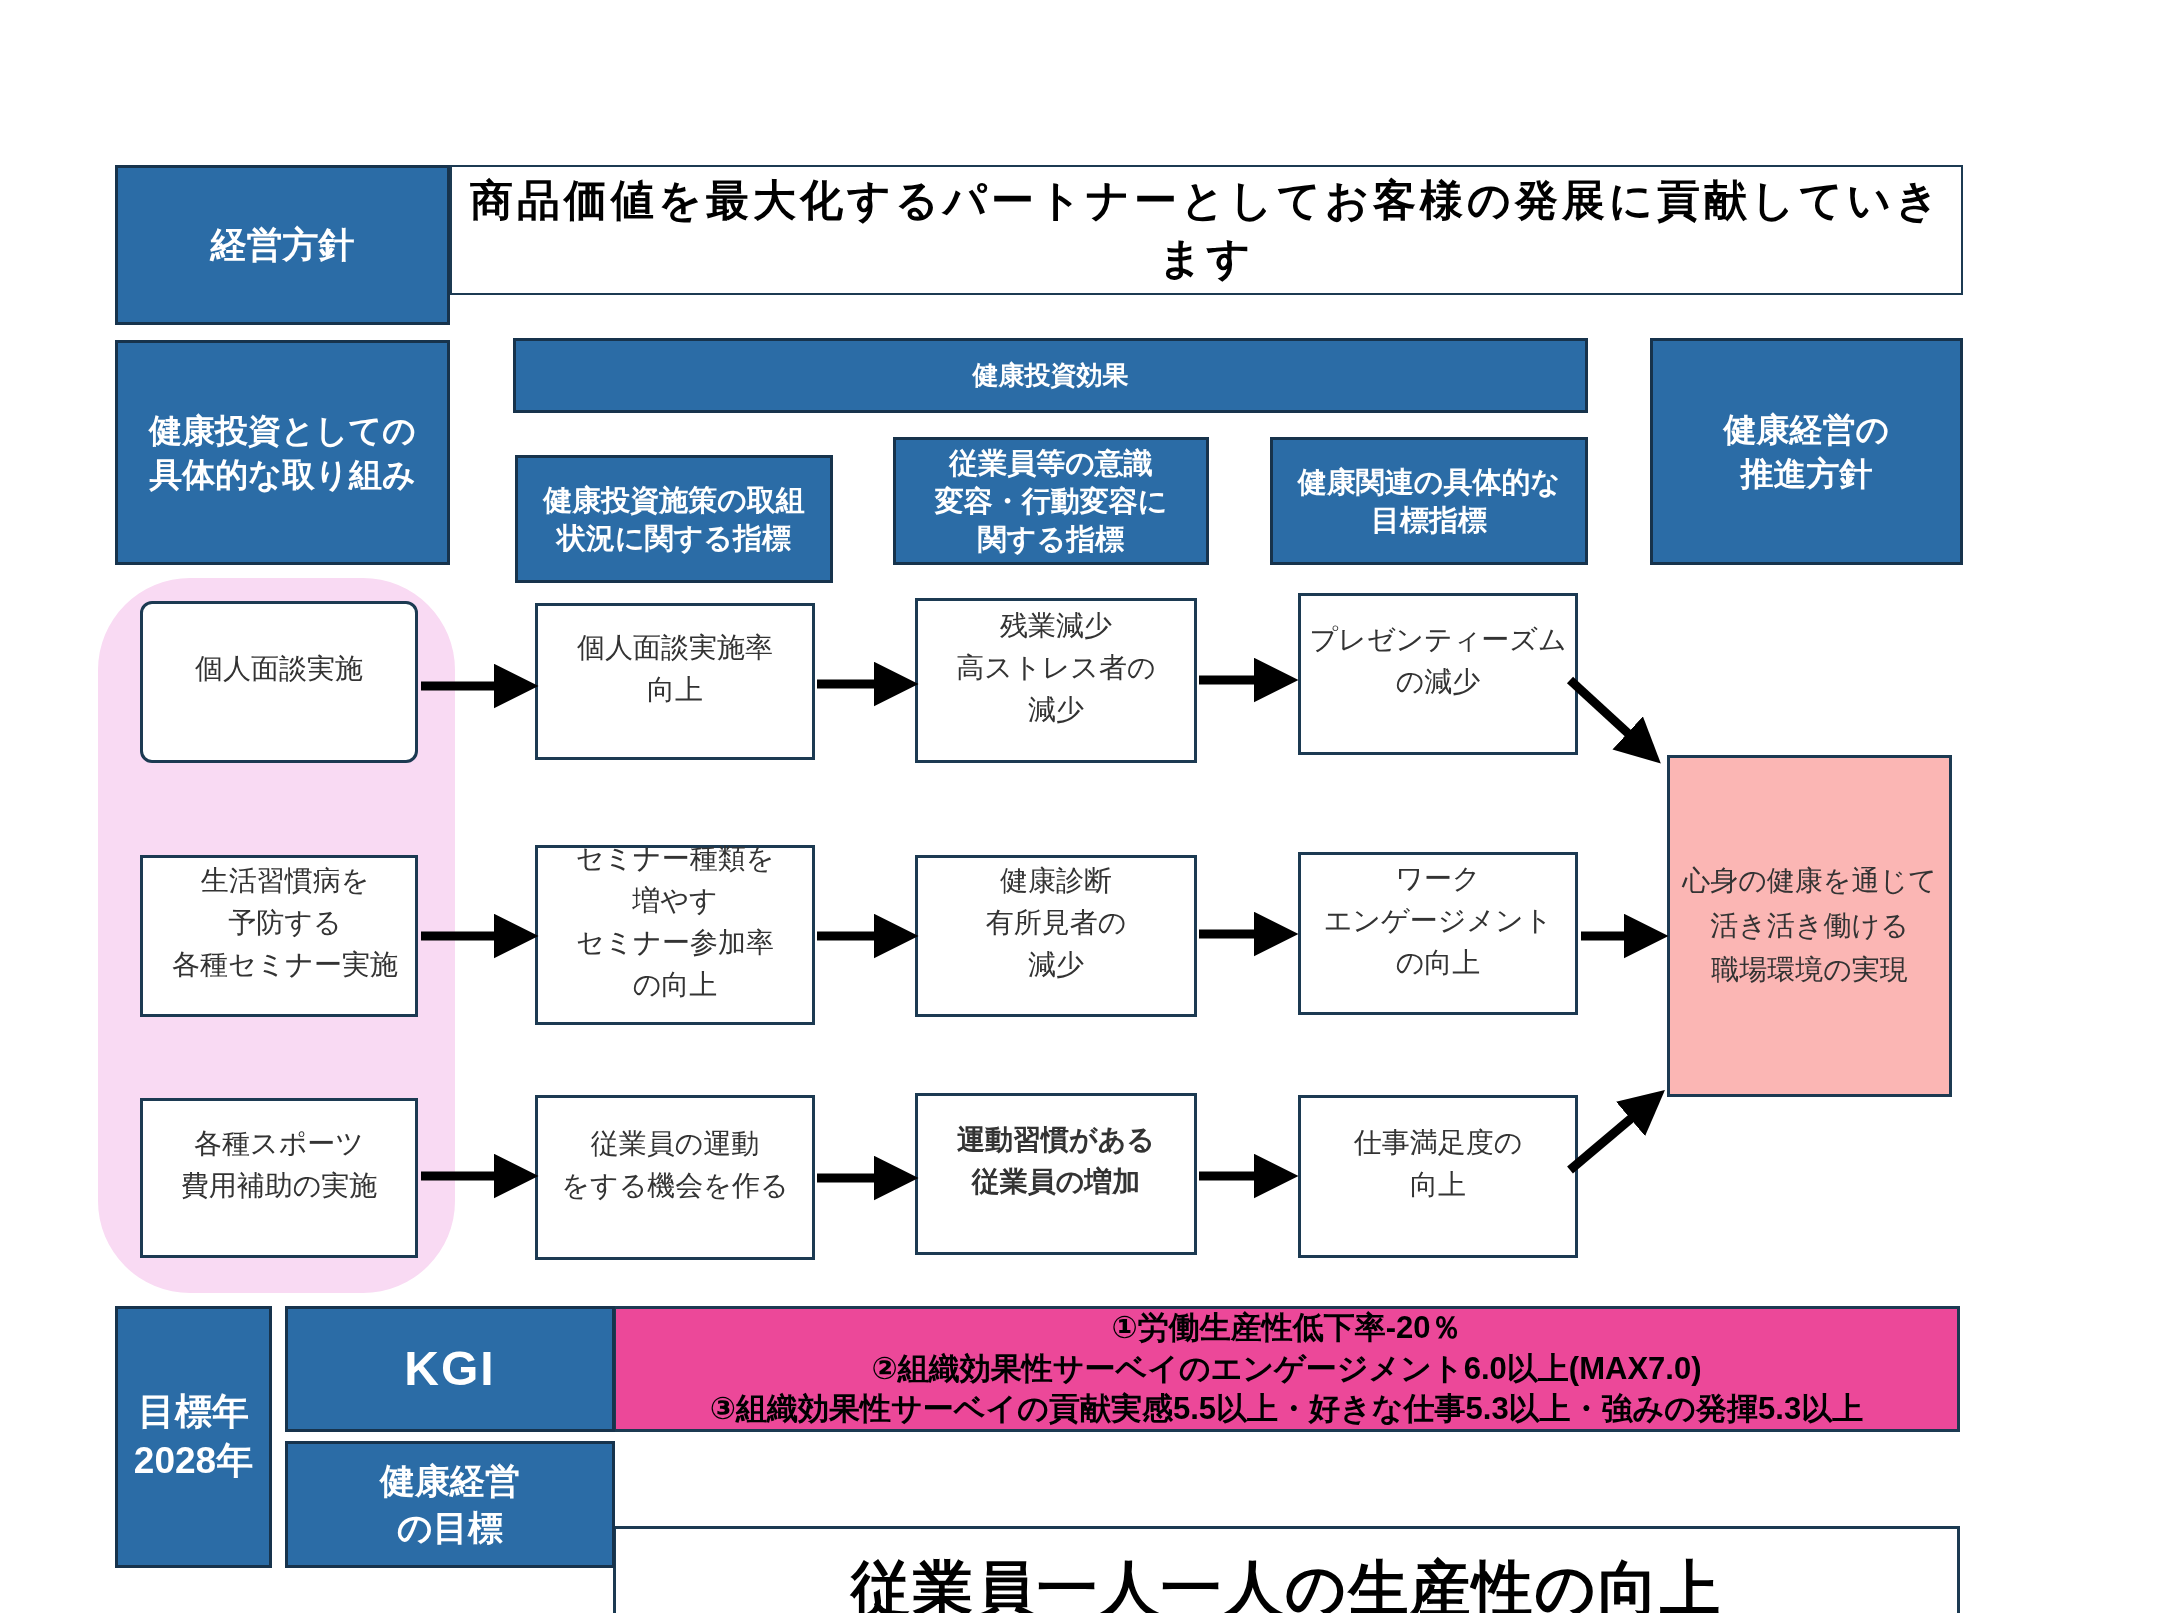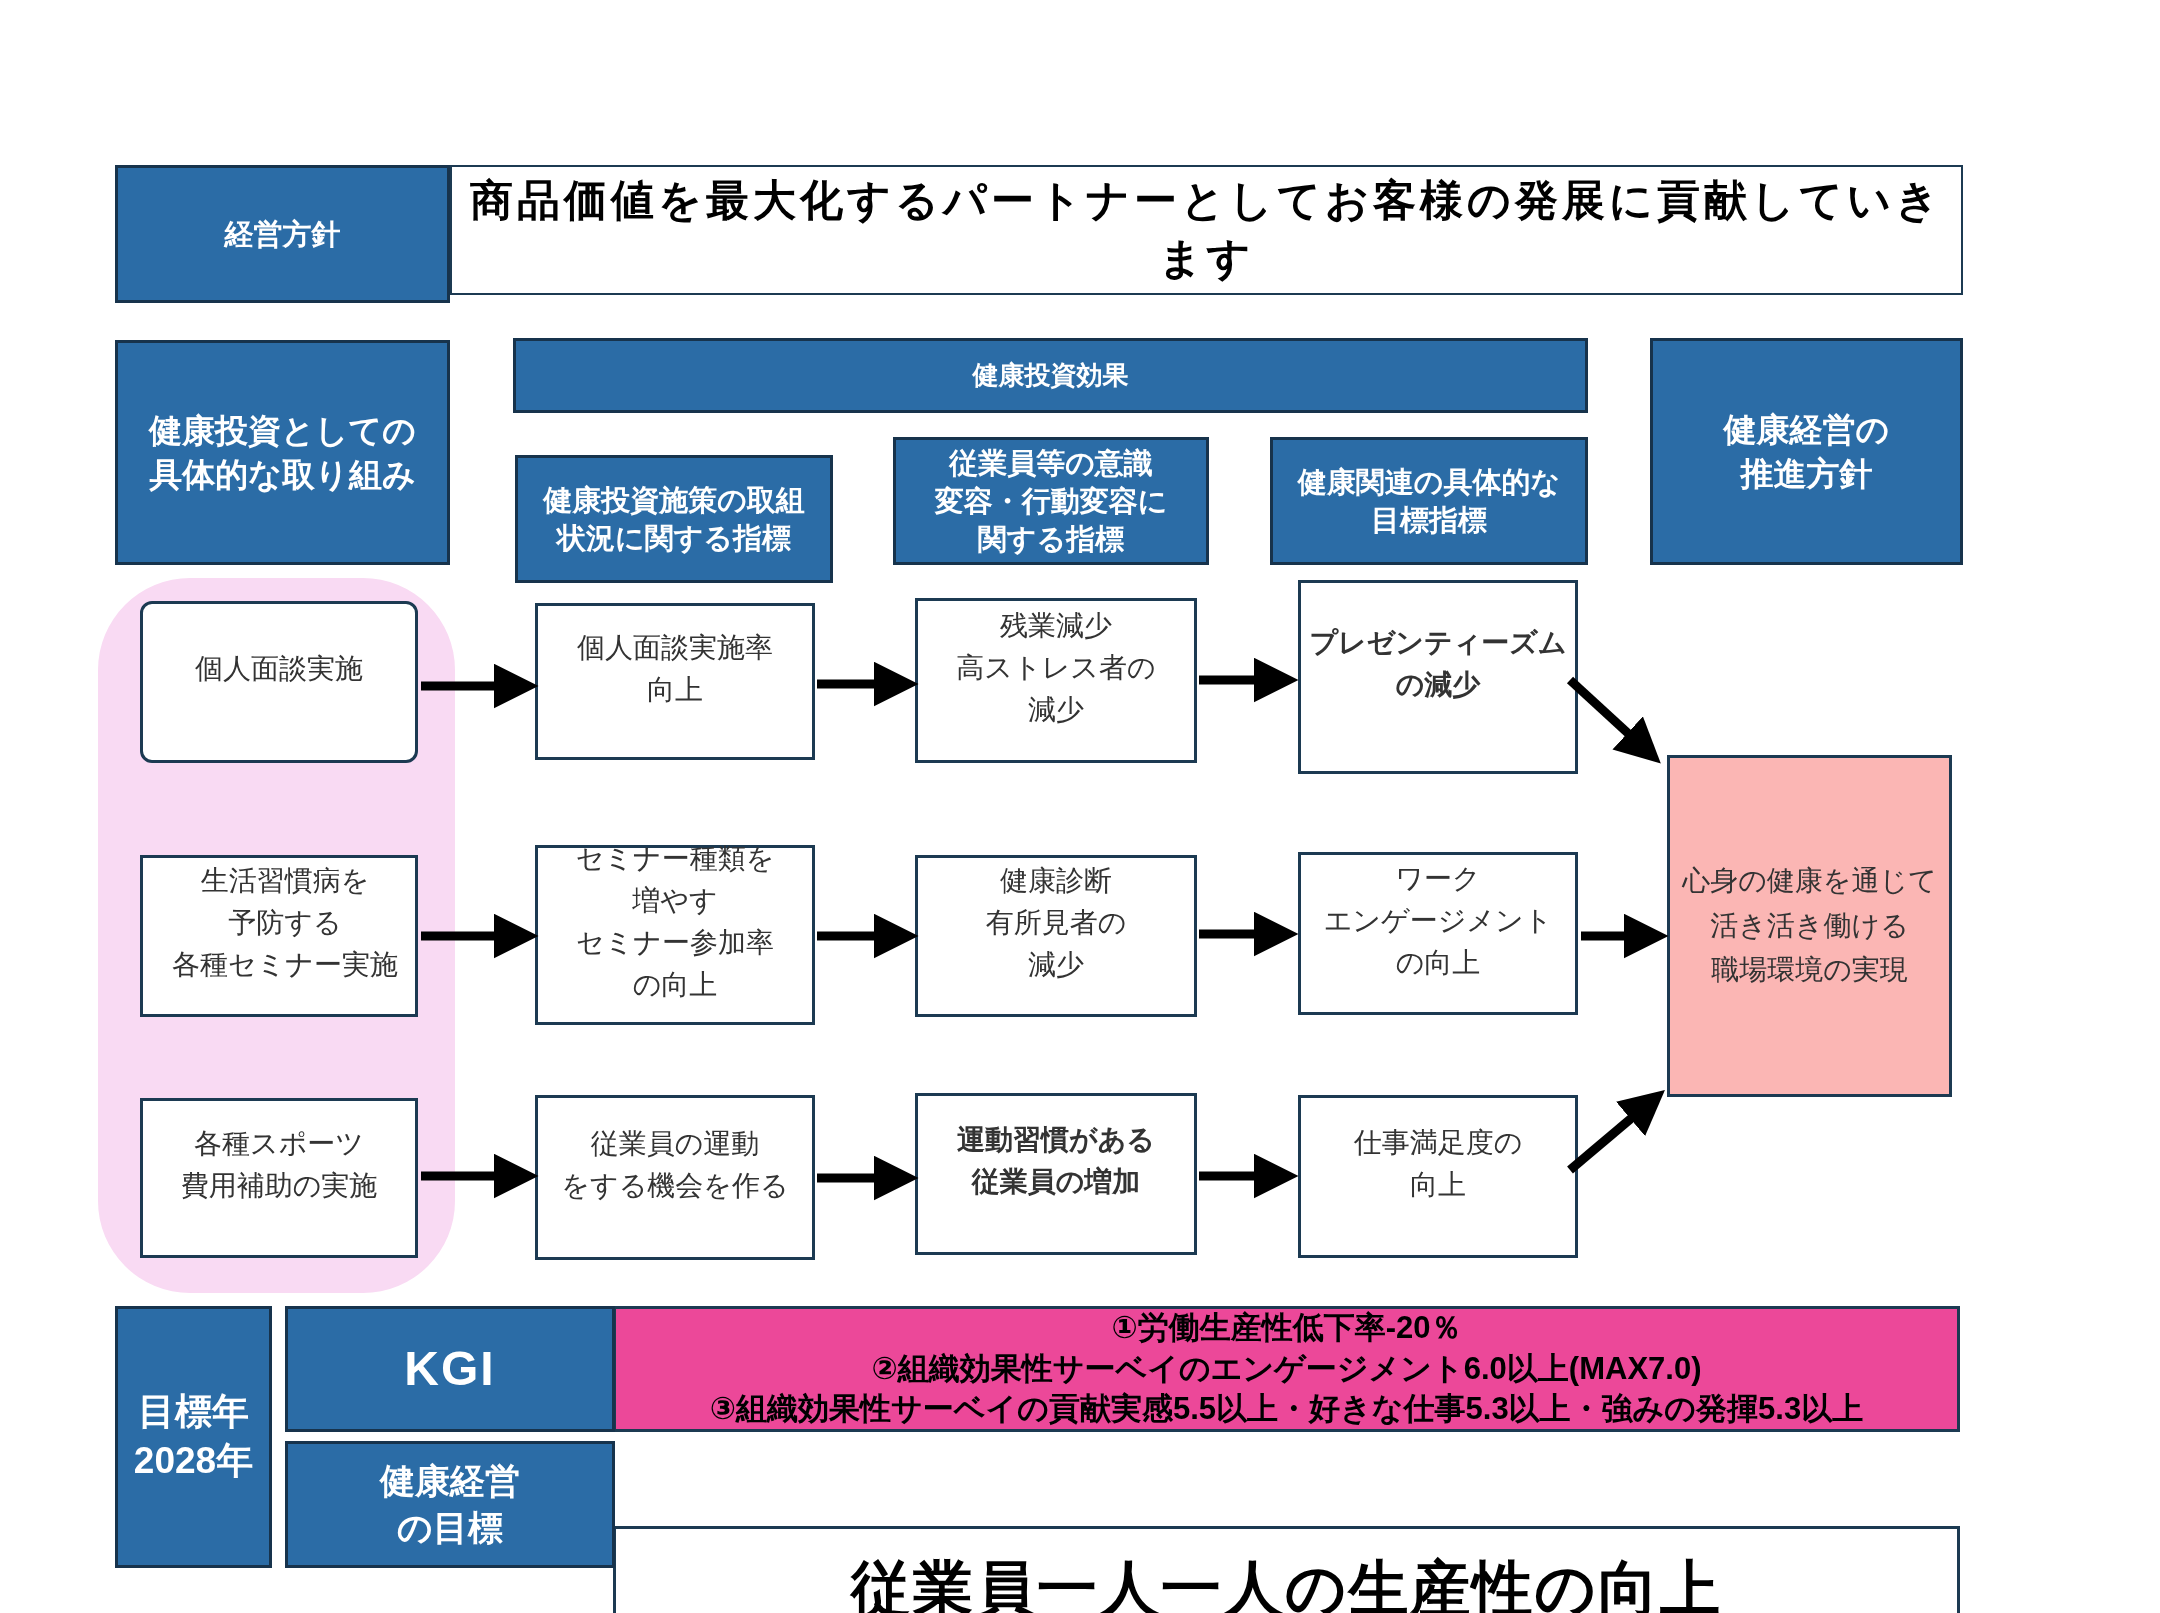--- a/index.html
+++ b/index.html
@@ -19,21 +19,21 @@
   .goal-text{background:#ffffff;border:3px solid #1C3A52;color:#000000;font-weight:bold;
              font-size:60px;letter-spacing:2px;}
   svg.arrows{position:absolute;left:0;top:0;width:2160px;height:1613px;pointer-events:none;}
 </style>
 </head>
 <body>
 
 <div class="canvas">
 
   <div class="box statement" style="left:450px;top:165px;width:1513px;height:130px;">商品価値を最大化するパートナーとしてお客様の発展に貢献していきます</div>
-  <div class="box blue" style="left:115px;top:165px;width:335px;height:138px;font-size:29px;">経営方針</div>
+  <div class="box blue" style="left:115px;top:165px;width:335px;height:160px;font-size:36px;">経営方針</div>
 
   <div class="box blue" style="left:115px;top:340px;width:335px;height:225px;font-size:33px;">健康投資としての
 具体的な取り組み</div>
   <div class="box blue" style="left:513px;top:338px;width:1075px;height:75px;font-size:26px;">健康投資効果</div>
   <div class="box blue" style="left:515px;top:437px;width:318px;height:128px;font-size:29px;margin-top:18px;">健康投資施策の取組
 状況に関する指標</div>
   <div class="box blue" style="left:893px;top:437px;width:316px;height:128px;font-size:29px;">従業員等の意識
 変容・行動変容に
 関する指標</div>
   <div class="box blue" style="left:1270px;top:437px;width:318px;height:128px;font-size:29px;">健康関連の具体的な
@@ -42,21 +42,21 @@
 推進方針</div>
 
   <div class="pinkzone" style="left:98px;top:578px;width:357px;height:715px;"></div>
 
   <div class="box wbox flow" style="left:140px;top:601px;width:278px;height:162px;border-radius:12px;">個人面談実施</div>
   <div class="box wbox flow" style="left:535px;top:603px;width:280px;height:157px;">個人面談実施率
 向上</div>
   <div class="box wbox flow" style="left:915px;top:598px;width:282px;height:165px;">残業減少
 高ストレス者の
 減少</div>
-  <div class="box wbox flow" style="left:1298px;top:580px;width:280px;height:194px;font-weight:bold;">プレゼンティーズム
+  <div class="box wbox flow" style="left:1298px;top:593px;width:280px;height:162px;">プレゼンティーズム
 の減少</div>
 
   <div class="box wbox flow" style="left:140px;top:855px;width:278px;height:162px;padding-left:12px;">生活習慣病を
 予防する
 各種セミナー実施</div>
   <div class="box wbox flow" style="left:535px;top:845px;width:280px;height:180px;">セミナー種類を
 増やす
 セミナー参加率
 の向上</div>
   <div class="box wbox flow" style="left:915px;top:855px;width:282px;height:162px;">健康診断

